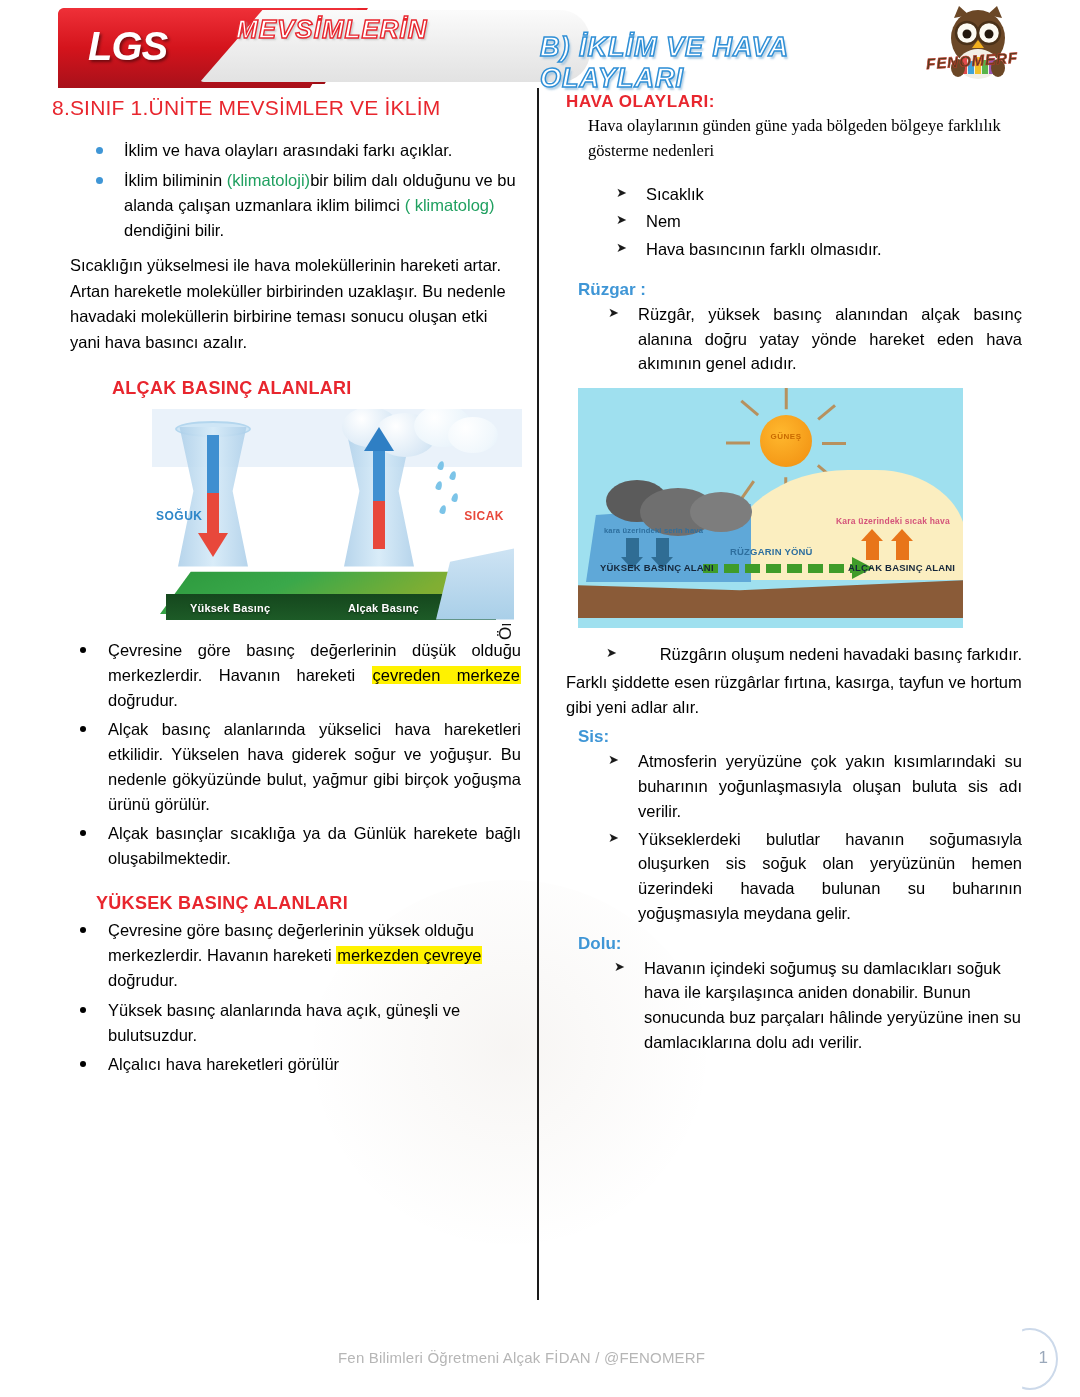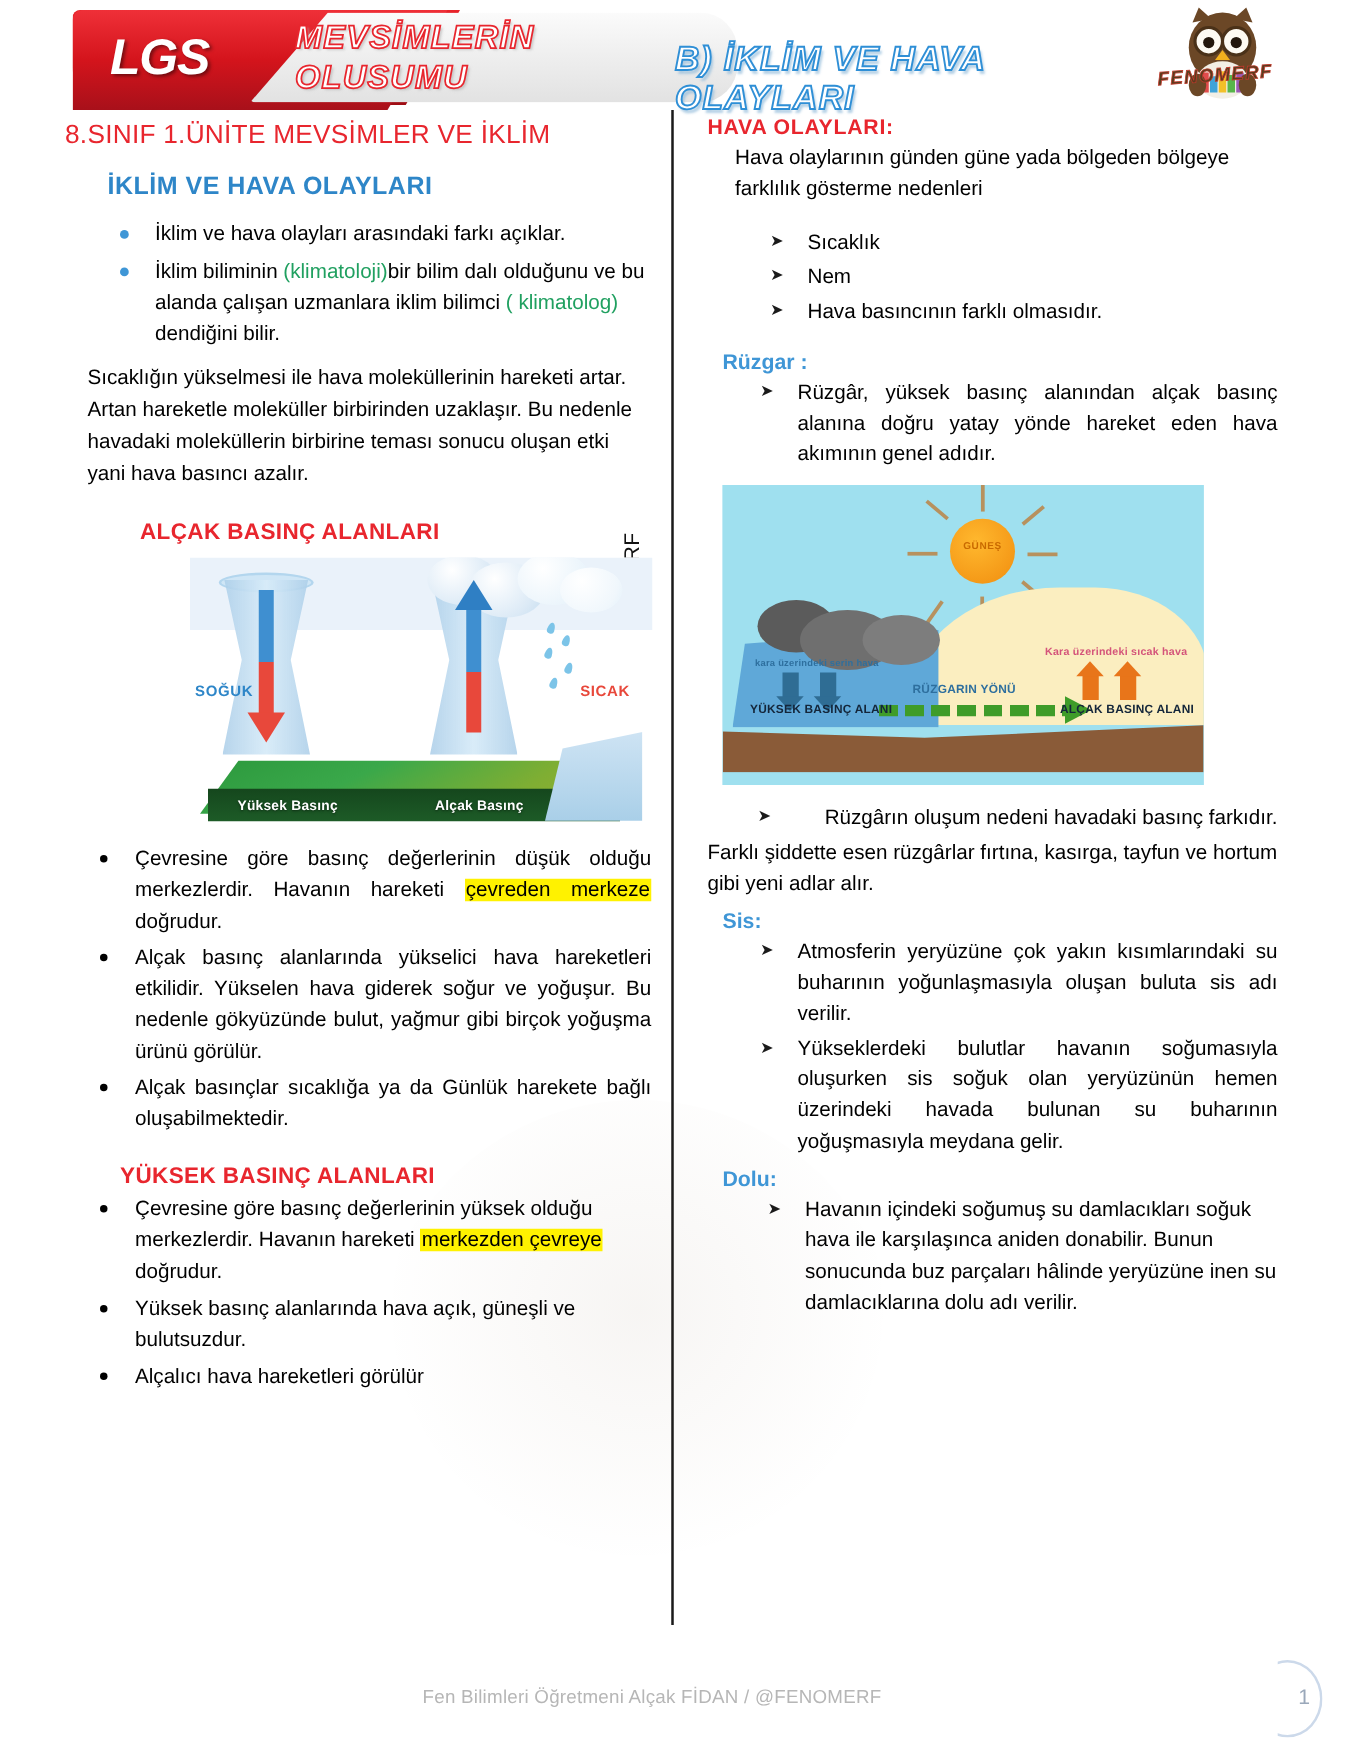--- a/index.html
+++ b/index.html
@@ -285,21 +285,20 @@
 </head>
 <body>
 
 <div class="header">
   <div class="hdr-red"></div>
   <div class="hdr-red2"></div>
   <div class="hdr-grey"></div>
   <div class="hdr-lgs">LGS</div>
   <div class="hdr-mevsim">
     <div>MEVSİMLERİN</div>
-    <div>OLUSUMU</div>
   </div>
   <div class="hdr-blue">B) İKLİM VE HAVA OLAYLARI</div>
 
   <svg class="owl" viewBox="0 0 100 86">
     <ellipse cx="50" cy="36" rx="27" ry="28" fill="#6b4726"></ellipse>
     <path d="M26 16 L31 4 L41 13 Z" fill="#6b4726"></path>
     <path d="M74 16 L69 4 L59 13 Z" fill="#6b4726"></path>
     <circle cx="39" cy="31" r="11" fill="#fdfaf2" stroke="#4a3118" stroke-width="2.5"></circle>
     <circle cx="61" cy="31" r="11" fill="#fdfaf2" stroke="#4a3118" stroke-width="2.5"></circle>
     <circle cx="39" cy="32" r="4.5" fill="#23170c"></circle>
@@ -317,21 +316,20 @@
   <div class="owl-word">FENOMERF</div>
 </div>
 
 <div class="divider"></div>
 <div class="vtext">Ömer FİDAN / FENOMERF</div>
 <div class="wm"></div>
 
 <div class="col-left">
 
   <h2 class="red-head">8.SINIF 1.ÜNİTE MEVSİMLER VE İKLİM</h2>
-  <h3 class="blue-head">İKLİM VE HAVA OLAYLARI</h3>
 
   <ul class="dot-list">
     <li><span>İklim ve hava olayları arasındaki farkı açıklar.</span></li>
     <li><span>İklim biliminin </span><span class="green">(klimatoloji)</span><span>bir bilim dalı olduğunu ve bu alanda çalışan uzmanlara iklim bilimci </span><span class="green">( klimatolog)</span><span> dendiğini bilir.</span></li>
   </ul>
 
   <p class="para">Sıcaklığın yükselmesi ile hava moleküllerinin hareketi artar. Artan hareketle moleküller birbirinden uzaklaşır. Bu nedenle havadaki moleküllerin birbirine teması sonucu oluşan etki yani hava basıncı azalır.</p>
 
   <h3 class="red-sub">ALÇAK BASINÇ ALANLARI</h3>
 
@@ -376,21 +374,21 @@
   <ul class="dot-list black-dot" style="margin-left:14px;">
     <li><span>Çevresine göre basınç değerlerinin yüksek olduğu merkezlerdir. Havanın hareketi </span><span class="hl">merkezden çevreye</span><span> doğrudur.</span></li>
     <li><span>Yüksek basınç alanlarında hava açık, güneşli ve bulutsuzdur.</span></li>
     <li><span>Alçalıcı hava hareketleri görülür</span></li>
   </ul>
 </div>
 
 <div class="col-right">
 
   <h4 class="red-head-r">HAVA OLAYLARI:</h4>
-  <p class="para-r" style="margin-left:22px;">Hava olaylarının günden güne yada bölgeden bölgeye farklılık gösterme nedenleri</p>
+  <p class="para-r" style="margin-left:22px;font-family:Liberation Serif, serif;">Hava olaylarının günden güne yada bölgeden bölgeye farklılık gösterme nedenleri</p>
 
   <ul class="arrow-list" style="margin-top:18px;margin-left:36px;">
     <li>Sıcaklık</li>
     <li>Nem</li>
     <li>Hava basıncının farklı olmasıdır.</li>
   </ul>
 
   <h4 class="blue-sub" style="margin-top:18px;">Rüzgar :</h4>
   <ul class="arrow-list" style="margin-left:28px;">
     <li class="justify">Rüzgâr, yüksek basınç alanından alçak basınç alanına doğru yatay yönde hareket eden hava akımının genel adıdır.</li>

